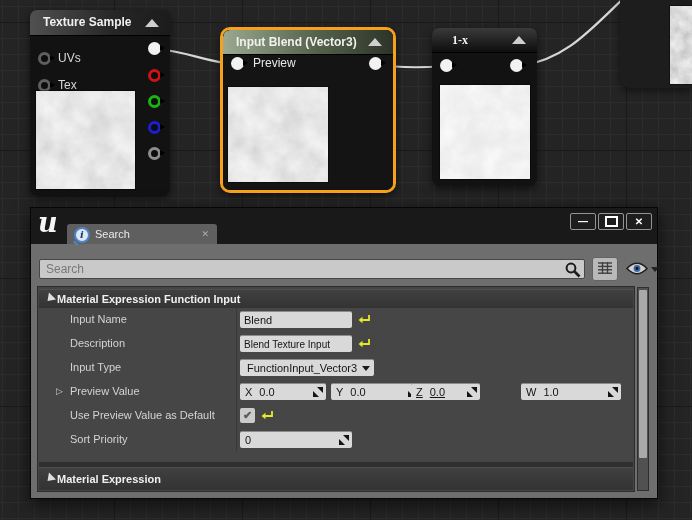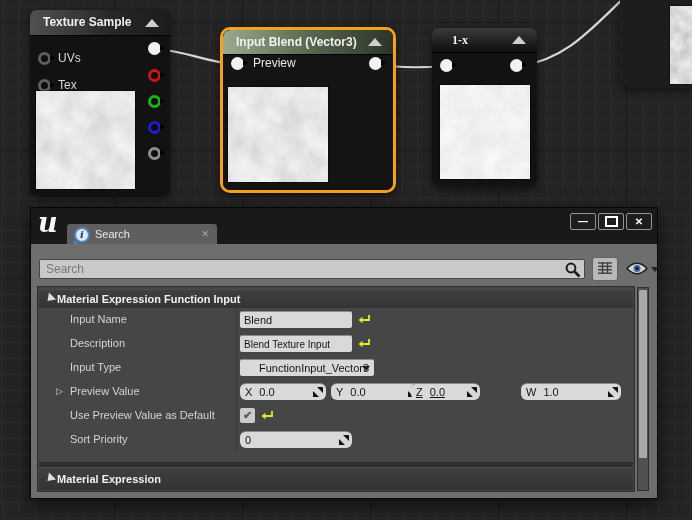--- a/index.html
+++ b/index.html
@@ -64,24 +64,24 @@
     border-right:5px solid transparent;border-top:7px solid #dedede;transform:rotate(45deg);}
   .cat-title{position:absolute;left:18px;top:0;line-height:18px;font-size:11px;font-weight:bold;color:#f0f0f0;white-space:nowrap;}
   .prow{position:absolute;left:1px;right:1px;height:24px;background:#464646;border-bottom:1px solid #3a3a3a;}
   .plabel{position:absolute;left:31px;top:0;line-height:23px;font-size:11px;color:#d4d4d4;white-space:nowrap;}
   .expander{position:absolute;left:17px;top:0;line-height:23px;font-size:9px;color:#cfcfcf;}
   .coldiv{position:absolute;left:198px;top:21px;width:1px;height:144px;background:#383838;}
   .field{position:absolute;height:17px;background:#d9d9d9;border-radius:2px;box-sizing:border-box;
     border-top:1px solid #8b8b8b;font-size:11px;color:#141414;overflow:hidden;white-space:nowrap;}
   .field input{position:absolute;left:0;top:0;width:100%;height:100%;border:none;background:transparent;
     font-size:11px;color:#141414;padding:0 4px;box-sizing:border-box;font-family:"Liberation Sans",sans-serif;}
-  .numfield{padding-left:5px;line-height:16px;border-radius:6px;}
+  .numfield{padding-left:5px;line-height:16px;}
   .numfield .axis{margin-right:7px;}
   .dragicon{position:absolute;right:3px;top:3px;width:10px;height:10px;}
-  .dropdown{padding-left:19px;line-height:16px;}
+  .dropdown{padding-left:7px;line-height:16px;}
   .dd-caret{position:absolute;right:4px;top:6px;width:0;height:0;
     border-left:4px solid transparent;border-right:4px solid transparent;border-top:5px solid #1c1c1c;}
   .undo{position:absolute;width:13px;height:12px;}
   .checkbox{position:absolute;width:15px;height:15px;background:#cbcbcb;border-radius:2px;
     text-align:center;line-height:15px;font-size:11px;font-weight:bold;color:#5c5c5c;}
   .vscroll{position:absolute;left:606px;top:79px;width:12px;height:204px;background:#515151;border:1px solid #2f2f2f;box-sizing:border-box;}
   .vthumb{position:absolute;left:1px;top:2px;width:8px;height:168px;background:#a9a9a9;border-radius:1px;}
   .wires{position:absolute;left:0;top:0;z-index:1;}
 </style>
 </head>

